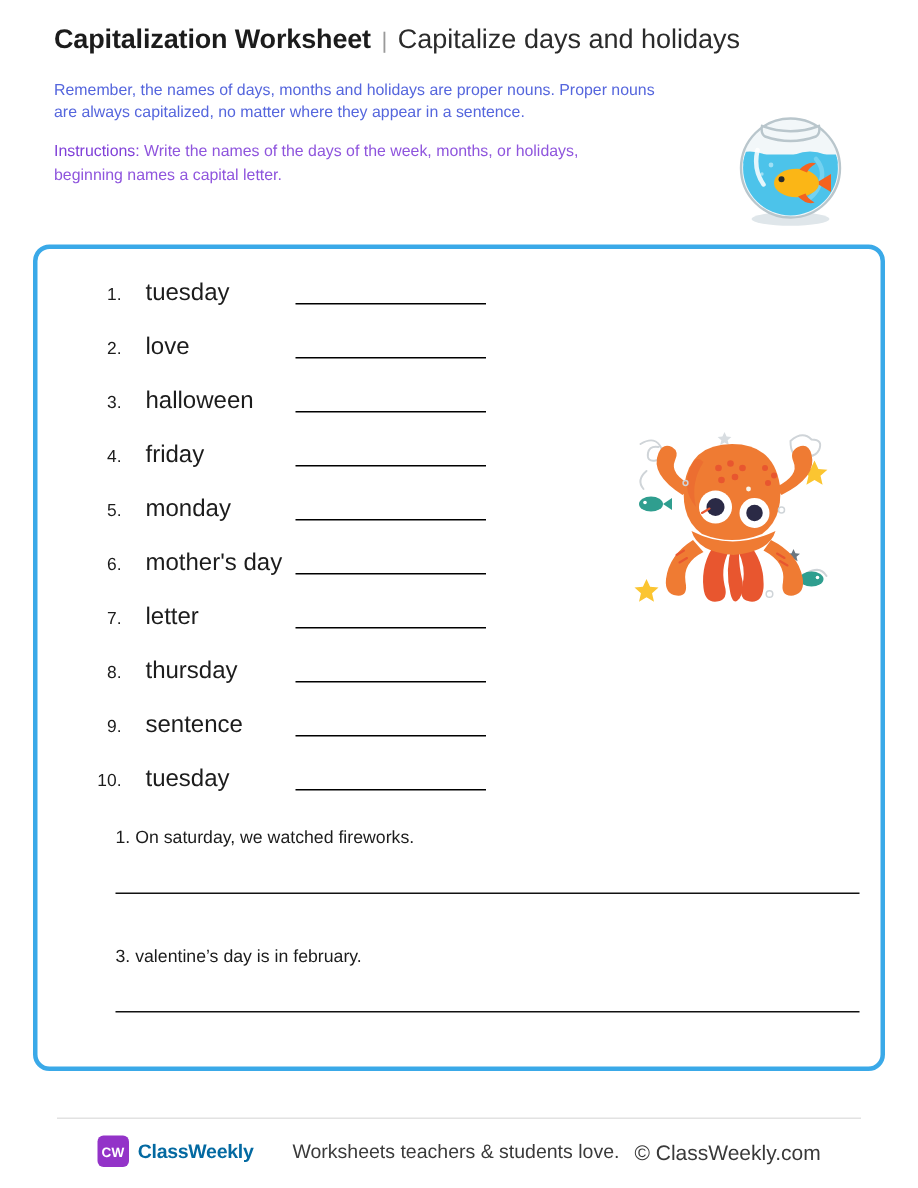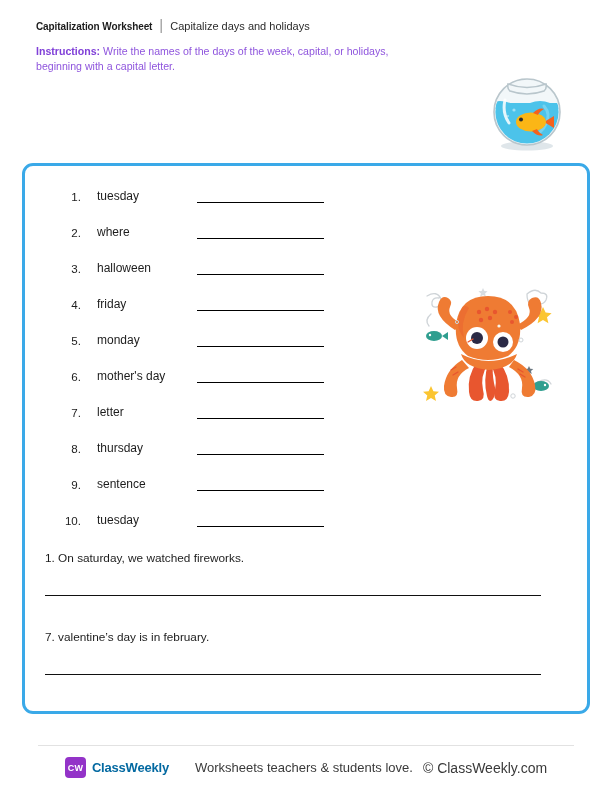--- a/index.html
+++ b/index.html
@@ -23,53 +23,53 @@
     top: 16px;
     width: 430px;
   }
   .title-row {
     display: flex;
     align-items: baseline;
     gap: 0;
     white-space: nowrap;
   }
   .title-main {
-    font-size: 10px;
+    font-size: 18px;
     font-weight: bold;
     color: #1c1c1c;
     letter-spacing: -0.1px;
   }
   .title-sep {
     color: #9a9a9a;
     font-size: 15px;
     font-weight: 300;
     margin: 0 7px;
   }
   .title-sub {
-    font-size: 11px;
+    font-size: 18px;
     font-weight: normal;
     color: #2b2b2b;
   }
 
   .remember {
     margin-top: 16px;
     font-size: 10.6px;
     line-height: 15.2px;
     color: #5566dd;
     width: 405px;
   }
   .instructions {
     margin-top: 11px;
     font-size: 10.6px;
     line-height: 15.2px;
     color: #8f55dd;
     width: 375px;
   }
   .instructions b {
-    font-weight: bold;
+    font-weight: normal;
     color: #8040d8;
   }
 
   
   .fishbowl {
     position: absolute;
     left: 478px;
     top: 62px;
     width: 98px;
     height: 92px;
@@ -103,21 +103,21 @@
   .wnum {
     width: 62px;
     text-align: right;
     font-size: 11.6px;
     color: #1c1c1c;
     padding-right: 6px;
     box-sizing: border-box;
   }
   .wword {
     width: 110px;
-    font-size: 12px;
+    font-size: 16px;
     color: #1c1c1c;
     padding-left: 10px;
     box-sizing: border-box;
   }
   .wline {
     width: 127px;
     border-bottom: 1.6px solid #000000;
     height: 13px;
   }
 
@@ -126,21 +126,21 @@
     position: absolute;
     left: 392px;
     top: 108px;
     width: 142px;
     height: 130px;
   }
 
   
   .sentences {
     position: absolute;
-    left: 20px;
+    left: 52px;
     top: 385px;
     width: 500px;
   }
   .sentence-block {
     margin-bottom: 34px;
   }
   .sentence-text {
     font-size: 11.8px;
     color: #1c1c1c;
   }
@@ -206,23 +206,24 @@
 </head>
 <body>
 
 <div class="header">
   <div class="title-row">
     <span class="title-main">Capitalization Worksheet</span>
     <span class="title-sep">|</span>
     <span class="title-sub">Capitalize days and holidays</span>
   </div>
 
+  <div class="remember">Remember, the names of days, months and holidays are proper nouns. Proper nouns are always capitalized, no matter where they appear in a sentence.</div>
 
   <div class="instructions">
-    <b>Instructions:</b><span> Write the names of the days of the week, capital, or holidays, beginning with a capital letter.</span>
+    <b>Instructions:</b><span> Write the names of the days of the week, months, or holidays, beginning names a capital letter.</span>
   </div>
 </div>
 
 <div class="fishbowl">
   <svg viewBox="0 0 98 92" width="98" height="92" aria-hidden="true">
 
     <ellipse cx="49" cy="84" rx="26" ry="4.5" fill="#dfe6ea"></ellipse>
 
     <circle cx="49" cy="50" r="33" fill="#f2f7f9" stroke="#b9c6cc" stroke-width="1.6"></circle>
 
@@ -257,21 +258,21 @@
 <div class="card">
 
   <div class="wordlist">
     <div class="wrow">
       <span class="wnum">1.</span>
       <span class="wword">tuesday</span>
       <span class="wline"></span>
     </div>
     <div class="wrow">
       <span class="wnum">2.</span>
-      <span class="wword">where</span>
+      <span class="wword">love</span>
       <span class="wline"></span>
     </div>
     <div class="wrow">
       <span class="wnum">3.</span>
       <span class="wword">halloween</span>
       <span class="wline"></span>
     </div>
     <div class="wrow">
       <span class="wnum">4.</span>
       <span class="wword">friday</span>
@@ -385,21 +386,21 @@
       <circle cx="96" cy="122" r="2.2" fill="none" stroke="#cfd4d8" stroke-width="1"></circle>
     </svg>
   </div>
 
   <div class="sentences">
     <div class="sentence-block">
       <div class="sentence-text">1. On saturday, we watched fireworks.</div>
       <div class="sentence-rule"></div>
     </div>
     <div class="sentence-block">
-      <div class="sentence-text">7. valentine’s day is in february.</div>
+      <div class="sentence-text">3. valentine’s day is in february.</div>
       <div class="sentence-rule"></div>
     </div>
   </div>
 </div>
 
 <div class="footer-divider"></div>
 <div class="footer">
   <div class="brand">
     <div class="brand-badge">CW</div>
     <div class="brand-name">ClassWeekly</div>

